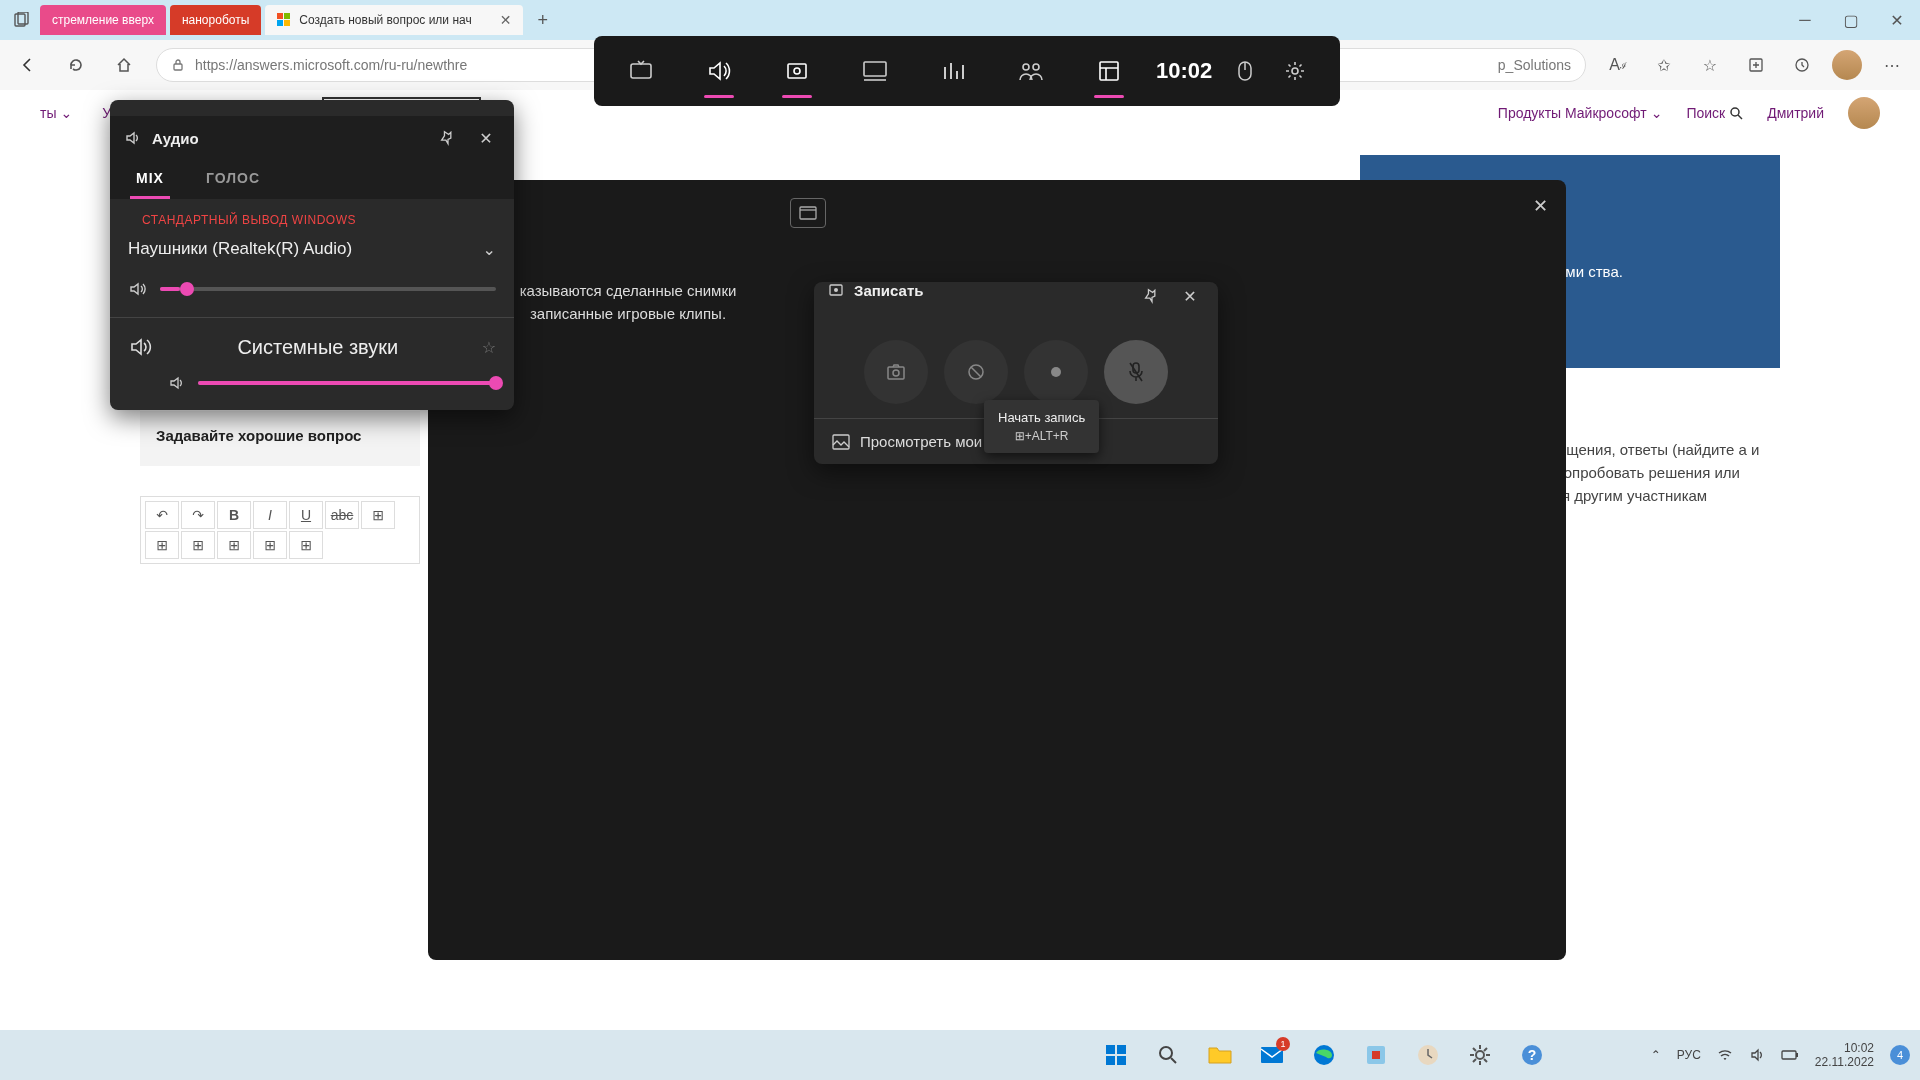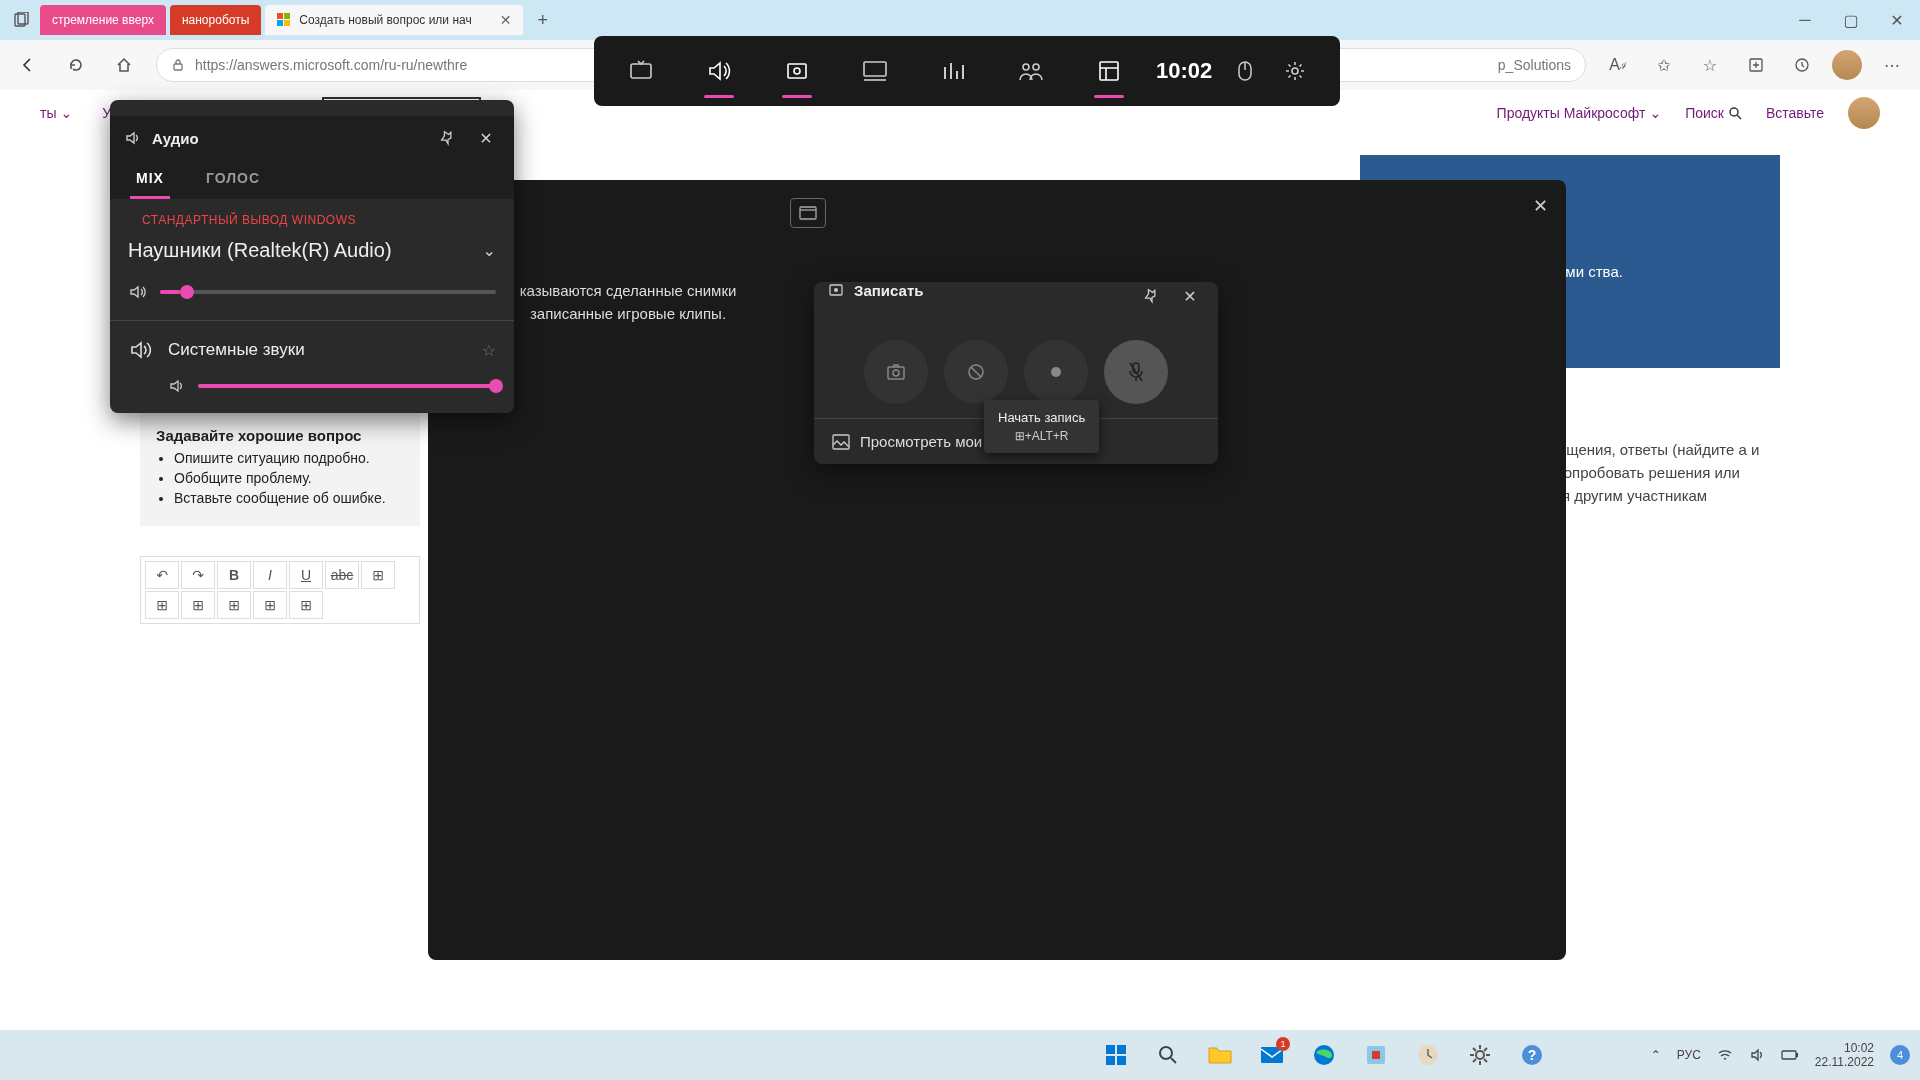--- a/index.html
+++ b/index.html
@@ -59,28 +59,28 @@
 
 .audio-panel { position: absolute; top: 100px; left: 110px; width: 404px; background: #2a2a2a; border-radius: 8px; color: #eee; overflow: hidden; box-shadow: 0 8px 24px rgba(0,0,0,0.5); }
 .ap-header { height: 44px; background: #1e1e1e; display: flex; align-items: center; padding: 0 14px; gap: 10px; margin-top: 16px; }
 .ap-title { font-size: 15px; font-weight: 600; flex:1; }
 .ap-icon-btn { width: 28px; height: 28px; display:flex; align-items:center; justify-content:center; color:#ccc; }
 .ap-tabs { display: flex; padding: 0 20px; gap: 30px; background:#1e1e1e; }
 .ap-tab { padding: 10px 6px; font-size: 14px; font-weight: 700; color: #999; letter-spacing: 1px; border-bottom: 3px solid transparent; }
 .ap-tab.active { color: #fff; border-bottom-color: #ec4ab3; }
 .ap-section-label { padding: 14px 32px 6px; font-size: 12px; color: #ef4444; letter-spacing: 0.5px; }
 .ap-device-row { padding: 6px 18px 14px; display:flex; align-items:center; justify-content:space-between; }
-.ap-device-name { font-size: 20px; }
+.ap-device-name { font-size: 17px; }
 .ap-slider-row { padding: 6px 18px 18px; display:flex; align-items:center; gap:12px; }
 .ap-slider { flex:1; height:4px; background:#555; position:relative; border-radius:2px; }
 .ap-slider-fill { position:absolute; left:0; top:0; bottom:0; background:#ec4ab3; border-radius:2px; }
 .ap-slider-thumb { position:absolute; top:-5px; width:14px; height:14px; background:#ec4ab3; border-radius:50%; }
 .ap-divider { height:1px; background:#444; }
 .ap-sys-row { padding: 16px 18px 8px; display:flex; align-items:center; gap:14px; }
-.ap-sys-title { font-size: 17px; flex:1; }
+.ap-sys-title { font-size: 20px; flex:1;text-align:center; }
 
 
 .dark-overlay { position: absolute; top: 180px; left: 428px; width: 1138px; height: 780px; background: #1a1a1a; border-radius: 8px; }
 .do-header { height: 52px; display:flex; align-items:center; justify-content:space-between; padding: 0 18px 0 24px; color:#fff; }
 .do-close { color:#ccc; font-size:18px; }
 .do-snip-section { position:absolute; top:16px; left:20px; right:auto; width:360px; color:#ddd; font-size:15px; text-align:center; line-height:1.5; }
 .do-window-icon { position:absolute; top:18px; right:740px; width:36px; height:30px; border:1px solid #666; border-radius:4px; display:flex; align-items:center; justify-content:center; color:#aaa; }
 
 
 .record-panel { position:absolute; top: 282px; left: 814px; width: 404px; background:#2a2a2a; border-radius:8px; color:#eee; box-shadow: 0 8px 24px rgba(0,0,0,0.5); }
@@ -191,36 +191,31 @@
     <button class="buy-btn">Купить Microsoft 365</button>
     <div class="header-right">
       <span class="header-link"><span>Продукты Майкрософт</span> ⌄</span>
       <span class="header-link">
           <span>Поиск</span>
         <svg width="14" height="14" viewBox="0 0 14 14">
             <circle cx="6" cy="6" r="4" fill="none" stroke="#333" stroke-width="1.5"></circle>
             <path d="M9 9l4 4" stroke="#333" stroke-width="1.5"></path>
           </svg>
       </span>
-      <span class="header-link">Вставьте</span>
+      <span class="header-link">Дмитрий</span>
       <div class="user-avatar"></div>
     </div>
   </div>
 
   <div class="content-area">
     <div class="left-col">
       <div style="height:230px"></div>
       <div class="details-label"><span>Подробности</span> ▾</div>
       <div class="tip-box">
         <h4>Задавайте хорошие вопрос</h4>
-        <ul>
-          <li>Опишите ситуацию подробно.</li>
-          <li>Обобщите проблему.</li>
-          <li>Вставьте сообщение об ошибке.</li>
-        </ul>
       </div>
       <div class="editor-toolbar">
         <div class="editor-btn">↶</div>
         <div class="editor-btn">↷</div>
         <div class="editor-btn">
             <b>B</b>
           </div>
         <div class="editor-btn">
             <i>I</i>
           </div>

